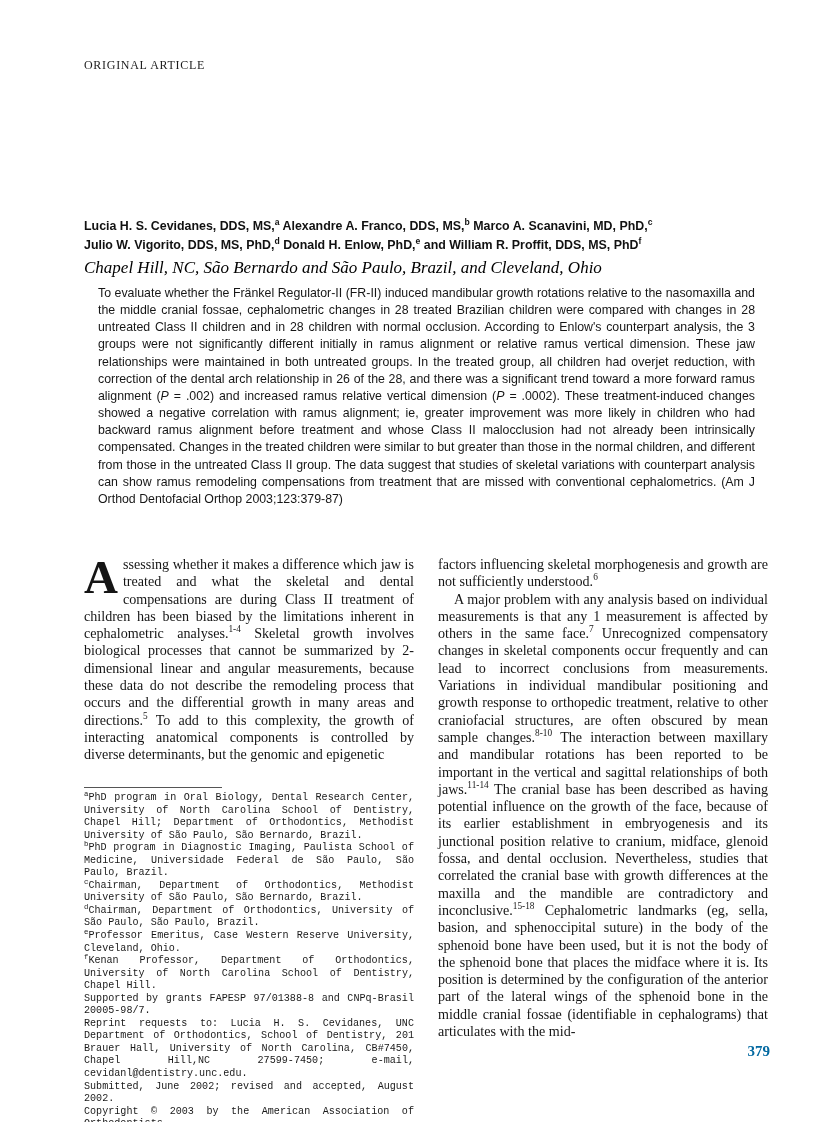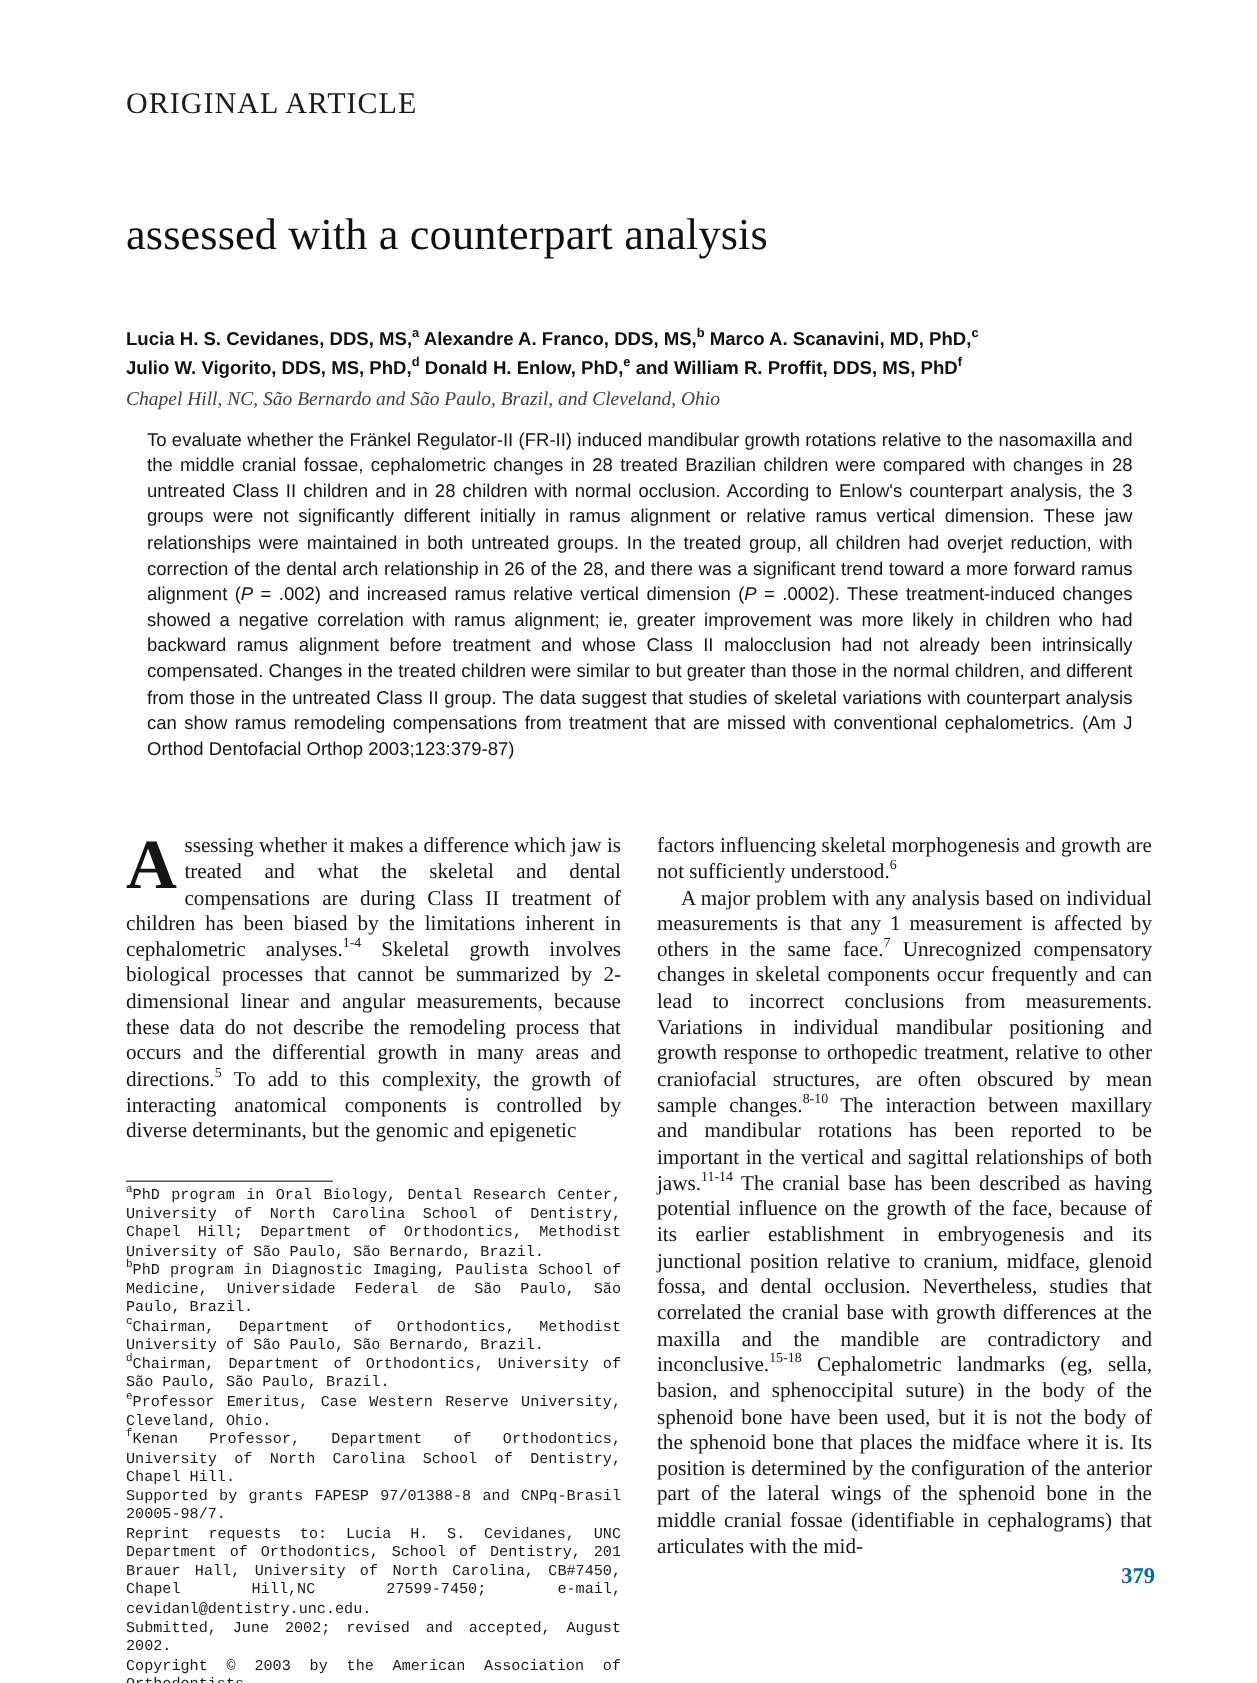--- a/index.html
+++ b/index.html
@@ -22,21 +22,21 @@
     height: 1122px;
     background: #fff;
   }
 
   
   .kicker {
     position: absolute;
     left: 84px;
     top: 58px;
     font-family: "Liberation Serif", "DejaVu Serif", serif;
-    font-size: 20px;
+    font-size: 12px;
     letter-spacing: 0.7px;
     color: #1c1c1c;
   }
 
   
   .title {
     position: absolute;
     left: 84px;
     top: 119px;
     width: 690px;
@@ -65,22 +65,22 @@
     font-size: 8.6px;
     vertical-align: super;
     line-height: 0;
   }
   .affil-line {
     position: absolute;
     left: 84px;
     top: 258px;
     font-family: "Liberation Serif", "DejaVu Serif", serif;
     font-style: italic;
-    font-size: 13px;
-    color: #404040;
+    font-size: 17px;
+    color: #000000;
   }
 
   
   .abstract {
     position: absolute;
     left: 98px;
     top: 285px;
     width: 657px;
     font-family: "Liberation Sans", "DejaVu Sans", sans-serif;
     font-size: 12.35px;
@@ -159,21 +159,20 @@
   }
 </style>
 </head>
 <body>
 
 <div class="page">
 
   <div class="kicker">ORIGINAL ARTICLE</div>
 
   <h1 class="title">
-    <span class="l2">assessed with a counterpart analysis</span>
   </h1>
 
   <div class="authors">
     <div><span>Lucia H. S. Cevidanes, DDS, MS,</span><sup>a</sup><span> Alexandre A. Franco, DDS, MS,</span><sup>b</sup><span> Marco A. Scanavini, MD, PhD,</span><sup>c</sup></div>
     <div><span>Julio W. Vigorito, DDS, MS, PhD,</span><sup>d</sup><span> Donald H. Enlow, PhD,</span><sup>e</sup><span> and William R. Proffit, DDS, MS, PhD</span><sup>f</sup></div>
   </div>
 
   <div class="affil-line">Chapel Hill, NC, São Bernardo and São Paulo, Brazil, and Cleveland, Ohio</div>
 
   <div class="abstract"><span>To evaluate whether the Fränkel Regulator-II (FR-II) induced mandibular growth rotations relative to the nasomaxilla and the middle cranial fossae, cephalometric changes in 28 treated Brazilian children were compared with changes in 28 untreated Class II children and in 28 children with normal occlusion. According to Enlow's counterpart analysis, the 3 groups were not significantly different initially in ramus alignment or relative ramus vertical dimension. These jaw relationships were maintained in both untreated groups. In the treated group, all children had overjet reduction, with correction of the dental arch relationship in 26 of the 28, and there was a significant trend toward a more forward ramus alignment (</span><i>P</i><span> = .002) and increased ramus relative vertical dimension (</span><i>P</i><span> = .0002). These treatment-induced changes showed a negative correlation with ramus alignment; ie, greater improvement was more likely in children who had backward ramus alignment before treatment and whose Class II malocclusion had not already been intrinsically compensated. Changes in the treated children were similar to but greater than those in the normal children, and different from those in the untreated Class II group. The data suggest that studies of skeletal variations with counterpart analysis can show ramus remodeling compensations from treatment that are missed with conventional cephalometrics.</span><span>  (Am J Orthod Dentofacial Orthop 2003;123:379-87)</span></div>

